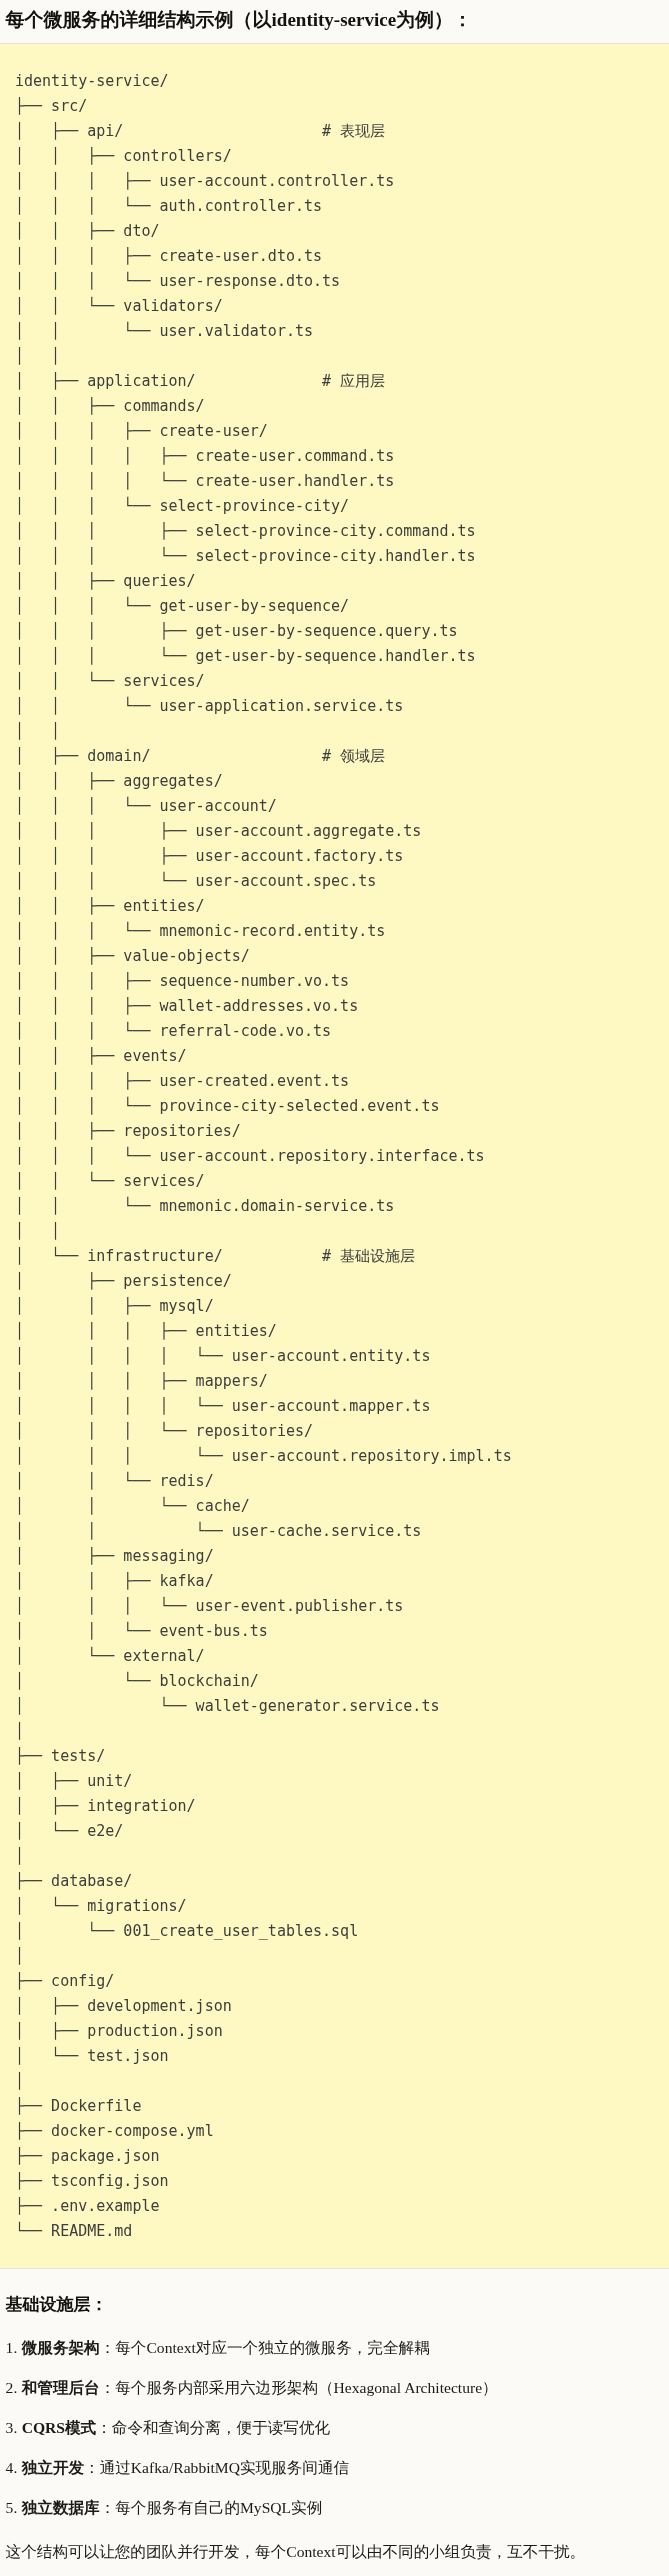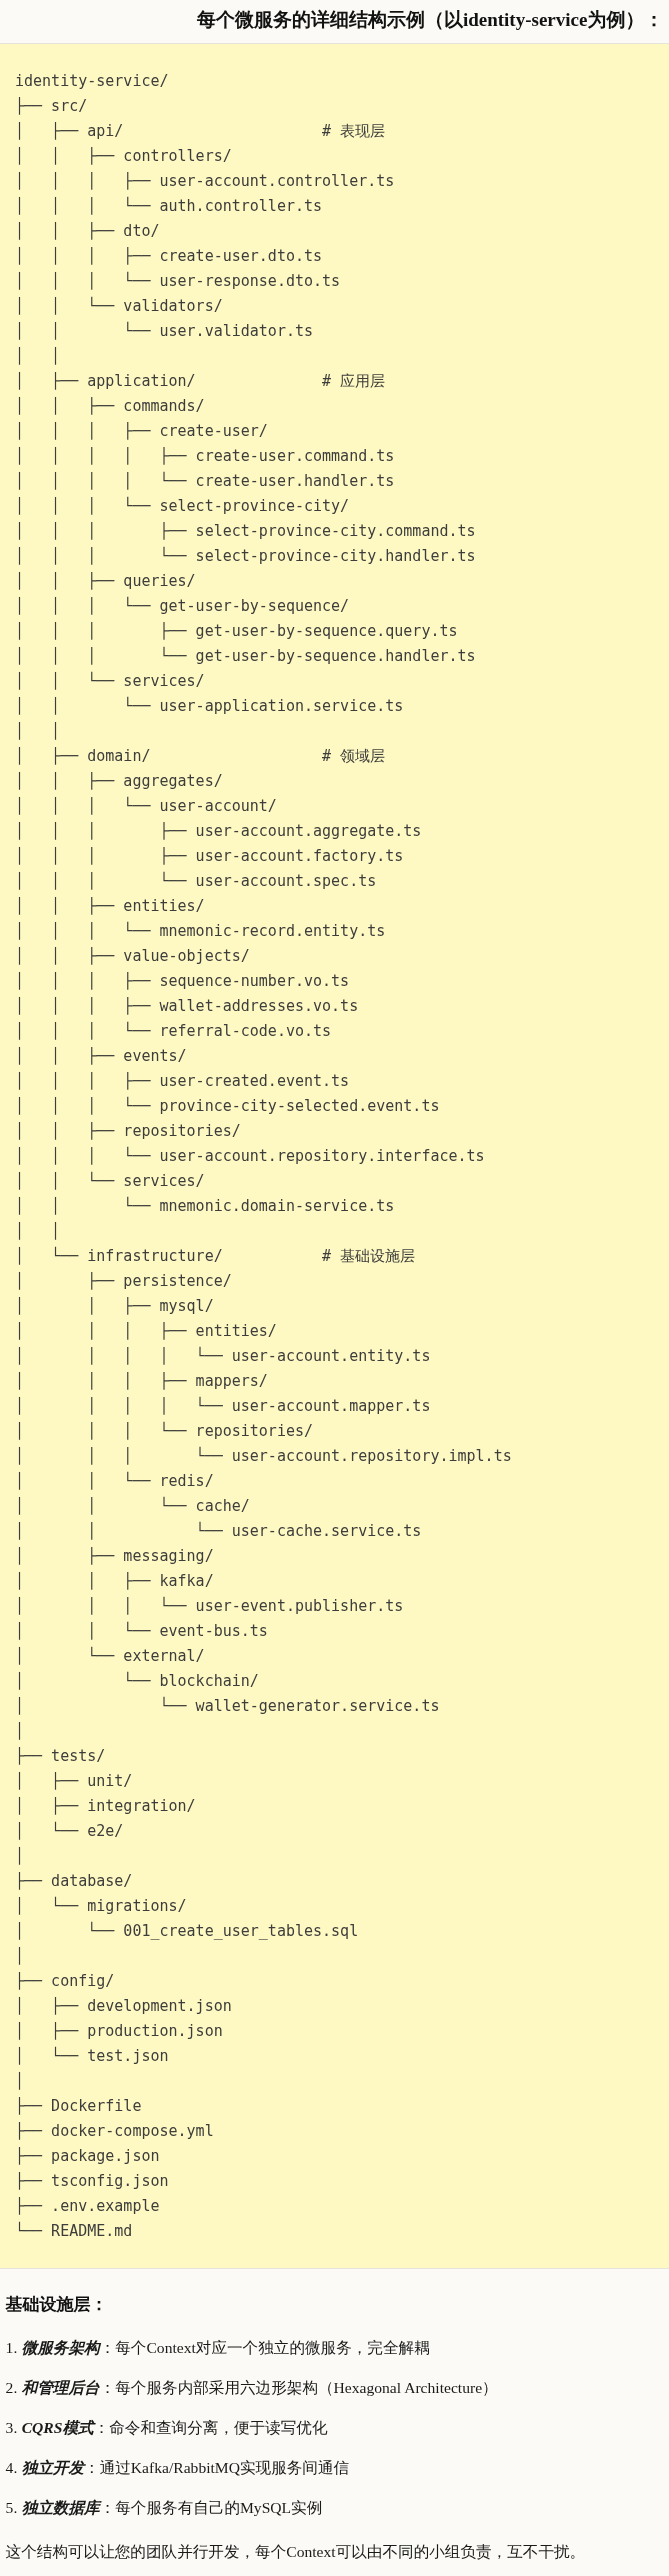--- a/index.html
+++ b/index.html
@@ -13,21 +13,20 @@
   .page {
     width: 669px;
   }
   h1.doc-title {
     font-size: 19px;
     font-weight: 700;
     margin: 0;
     padding: 8.1px 5.6px 10.6px 5.6px;
     line-height: 1.3;
     color: #121210;
-    text-align: right;
   }
   .codeblock {
     background: #fef9c3;
     border-top: 0.6px solid #E5E3DC;
     border-bottom: 0.6px solid #E5E3DC;
     padding: 25px 15px 24px 15px;
     overflow: hidden;
   }
   .codeblock pre {
     margin: 0;
@@ -50,21 +49,20 @@
     font-size: 15.6px;
     line-height: 1.35;
     margin: 0 0 19px 0;
     color: #1A1A18;
   }
   .note-item .note-num {
     margin-right: 4.4px;
   }
   .note-item .note-term {
     font-weight: 700;
-    font-style: italic;
   }
   .closing {
     font-size: 15.6px;
     line-height: 1.35;
     margin: 22.5px 0 0 0;
     padding-bottom: 10px;
     color: #1A1A18;
   }
 </style>
 </head>

